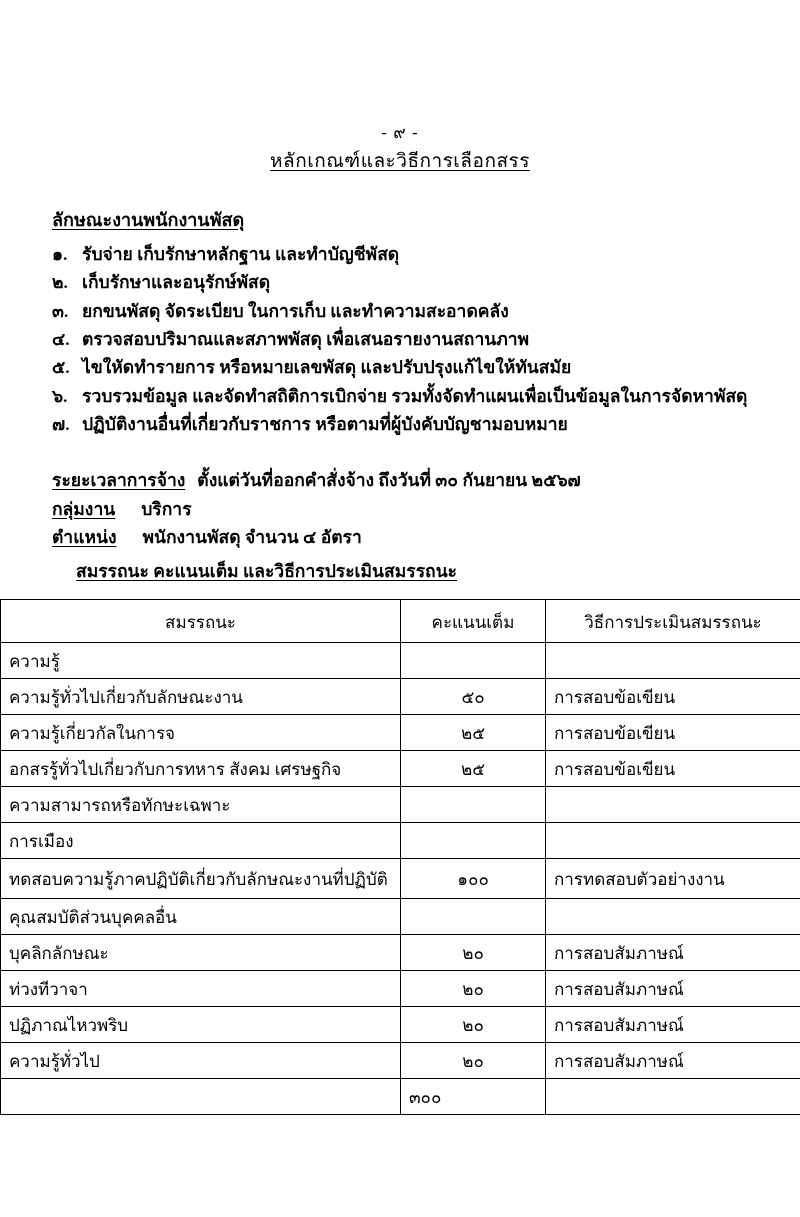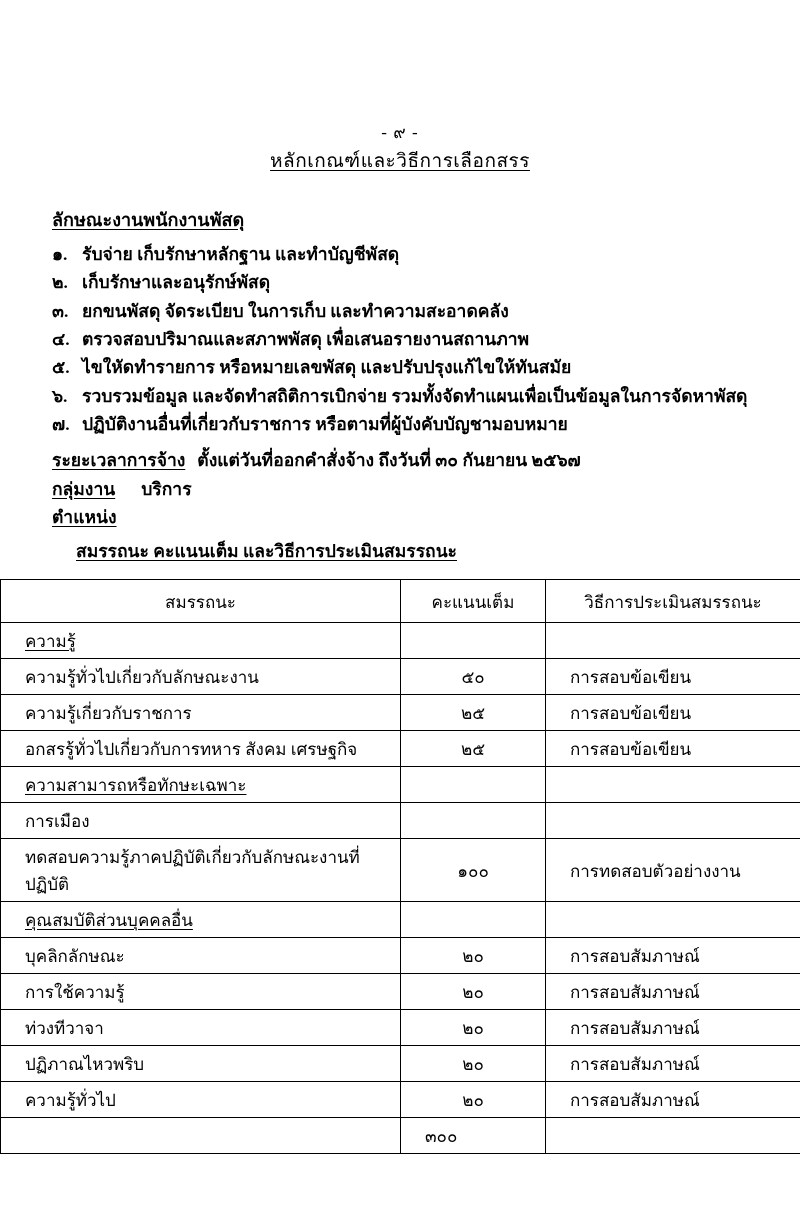--- a/index.html
+++ b/index.html
@@ -59,21 +59,21 @@
   }
   ol.duties li .num {
     width: 30px;
     flex: 0 0 30px;
     text-align: left;
   }
   ol.duties li .txt {
     flex: 1 1 auto;
   }
   .info-block {
-    margin-top: 8px;
+    margin-top: 28px;
   }
   .info-row {
     font-size: 17.5px;
     line-height: 1.62;
     display: flex;
     align-items: flex-start;
   }
   .info-row .lbl {
     text-decoration: underline;
     text-underline-offset: 3px;
@@ -96,37 +96,36 @@
   table.assess {
     border-collapse: collapse;
     width: 800px;
     margin-top: 14px;
     table-layout: fixed;
   }
   table.assess th, table.assess td {
     border: 1.5px solid #000;
     font-weight: normal;
     font-size: 17px;
-    padding: 4px 24px;
+    padding: 4px 8px;
     vertical-align: middle;
   }
   table.assess th {
     text-align: center;
     height: 34px;
   }
   col.c1 { width: 400px; }
   col.c2 { width: 145px; }
   col.c3 { width: 255px; }
   td.c-left { text-align: left; }
   td.c-center { text-align: center; }
   td.group {
     text-align: left;
   }
   td.group span {
-    text-decoration: underline;
     text-underline-offset: 3px;
   }
   tr.r { height: 31px; }
   tr.rtall { height: 40px; }
   td.blank { border: none; }
   .total-cell { text-align: left; }
 </style>
 </head>
 <body>
 
@@ -175,20 +174,21 @@
       <div class="info-row">
         <span class="lbl">ระยะเวลาการจ้าง</span>
         <span class="val">ตั้งแต่วันที่ออกคำสั่งจ้าง ถึงวันที่ ๓๐ กันยายน ๒๕๖๗</span>
       </div>
       <div class="info-row">
         <span class="lbl">กลุ่มงาน</span>
         <span class="val wide">บริการ</span>
       </div>
       <div class="info-row">
         <span class="lbl">ตำแหน่ง</span>
+        <span class="val wide">พนักงานพัสดุ จำนวน ๔ อัตรา</span>
       </div>
     </div>
 
     <div class="table-heading">สมรรถนะ คะแนนเต็ม และวิธีการประเมินสมรรถนะ</div>
 
   </div>
 
   <table class="assess">
     <colgroup>
       <col class="c1">
@@ -207,21 +207,21 @@
         <td class="group"><span>ความรู้</span></td>
         <td class="c-center"></td>
         <td class="c-left"></td>
       </tr>
       <tr class="r">
         <td class="c-left">ความรู้ทั่วไปเกี่ยวกับลักษณะงาน</td>
         <td class="c-center">๕๐</td>
         <td class="c-left">การสอบข้อเขียน</td>
       </tr>
       <tr class="r">
-        <td class="c-left">ความรู้เกี่ยวกับราชการ</td>
+        <td class="c-left">ความรู้เกี่ยวกัลในการจ</td>
         <td class="c-center">๒๕</td>
         <td class="c-left">การสอบข้อเขียน</td>
       </tr>
       <tr class="r">
         <td class="c-left">อกสรรู้ทั่วไปเกี่ยวกับการทหาร สังคม เศรษฐกิจ</td>
         <td class="c-center">๒๕</td>
         <td class="c-left">การสอบข้อเขียน</td>
       </tr>
       <tr class="r">
         <td class="group"><span>ความสามารถหรือทักษะเฉพาะ</span></td>
@@ -242,25 +242,20 @@
         <td class="group"><span>คุณสมบัติส่วนบุคคลอื่น</span></td>
         <td class="c-center"></td>
         <td class="c-left"></td>
       </tr>
       <tr class="r">
         <td class="c-left">บุคลิกลักษณะ</td>
         <td class="c-center">๒๐</td>
         <td class="c-left">การสอบสัมภาษณ์</td>
       </tr>
       <tr class="r">
-        <td class="c-left">การใช้ความรู้</td>
-        <td class="c-center">๒๐</td>
-        <td class="c-left">การสอบสัมภาษณ์</td>
-      </tr>
-      <tr class="r">
         <td class="c-left">ท่วงทีวาจา</td>
         <td class="c-center">๒๐</td>
         <td class="c-left">การสอบสัมภาษณ์</td>
       </tr>
       <tr class="r">
         <td class="c-left">ปฏิภาณไหวพริบ</td>
         <td class="c-center">๒๐</td>
         <td class="c-left">การสอบสัมภาษณ์</td>
       </tr>
       <tr class="r">

